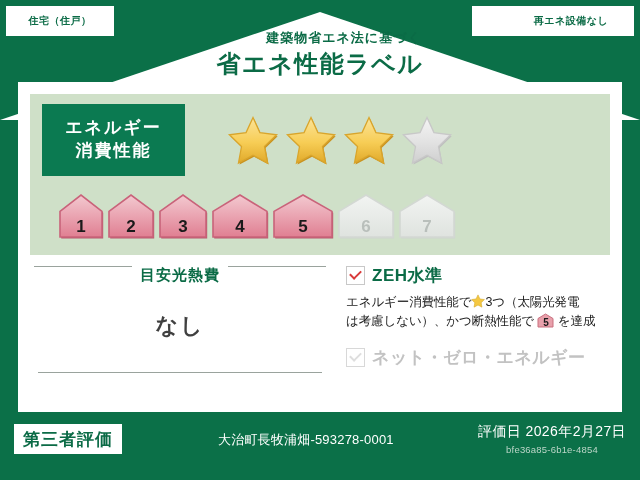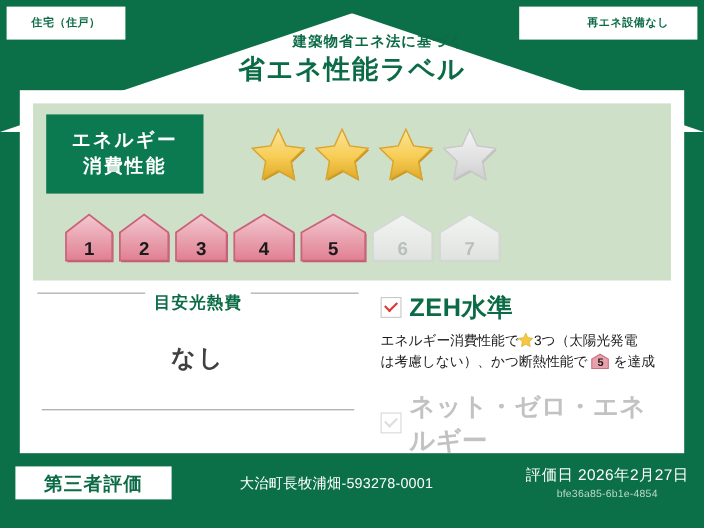--- a/index.html
+++ b/index.html
@@ -245,21 +245,21 @@
   .checkbox.faded::after {
     content: "";
     position: absolute;
     left: 3px; top: 3px;
     width: 9px; height: 5px;
     border-left: 2.6px solid #dedede;
     border-bottom: 2.6px solid #dedede;
     transform: rotate(-45deg);
   }
   .check-title {
-    font-size: 23px;
+    font-size: 17px;
     font-weight: bold;
     color: #0b6b46;
     letter-spacing: 0.5px;
   }
   .check-title.muted { color: #c2c2c2; }
 
   .desc {
     margin-top: 6px;
     font-size: 12.5px;
     line-height: 1.55;
@@ -295,21 +295,21 @@
     width: 640px; height: 68px;
     z-index: 3;
   }
   .bels-box {
     position: absolute;
     left: 14px; top: 12px;
     height: 30px;
     background: #ffffff;
     display: flex;
     align-items: center;
-    padding: 0 26px;
+    padding: 0 9px;
     gap: 8px;
   }
   .bels-jp {
     font-size: 17px;
     font-weight: bold;
     color: #0b6b46;
     letter-spacing: 1px;
   }
   .bels-en {
     font-size: 21px;

